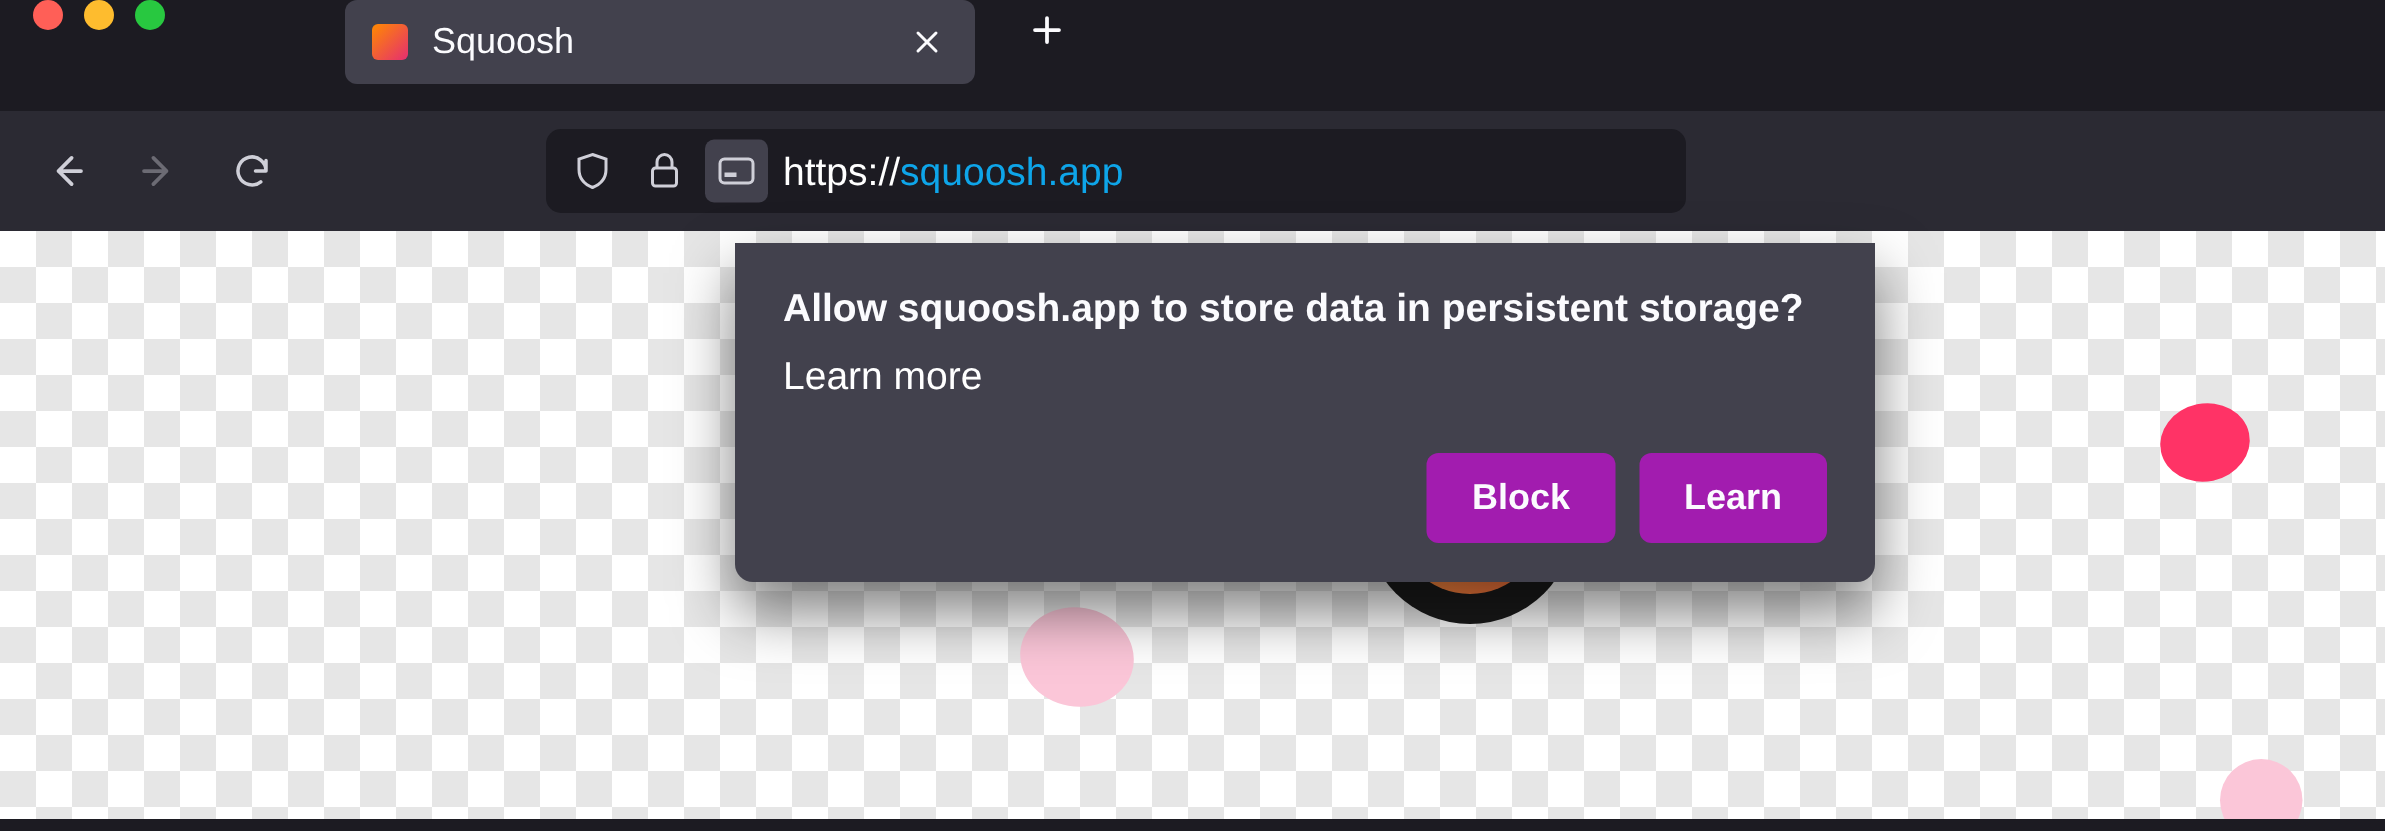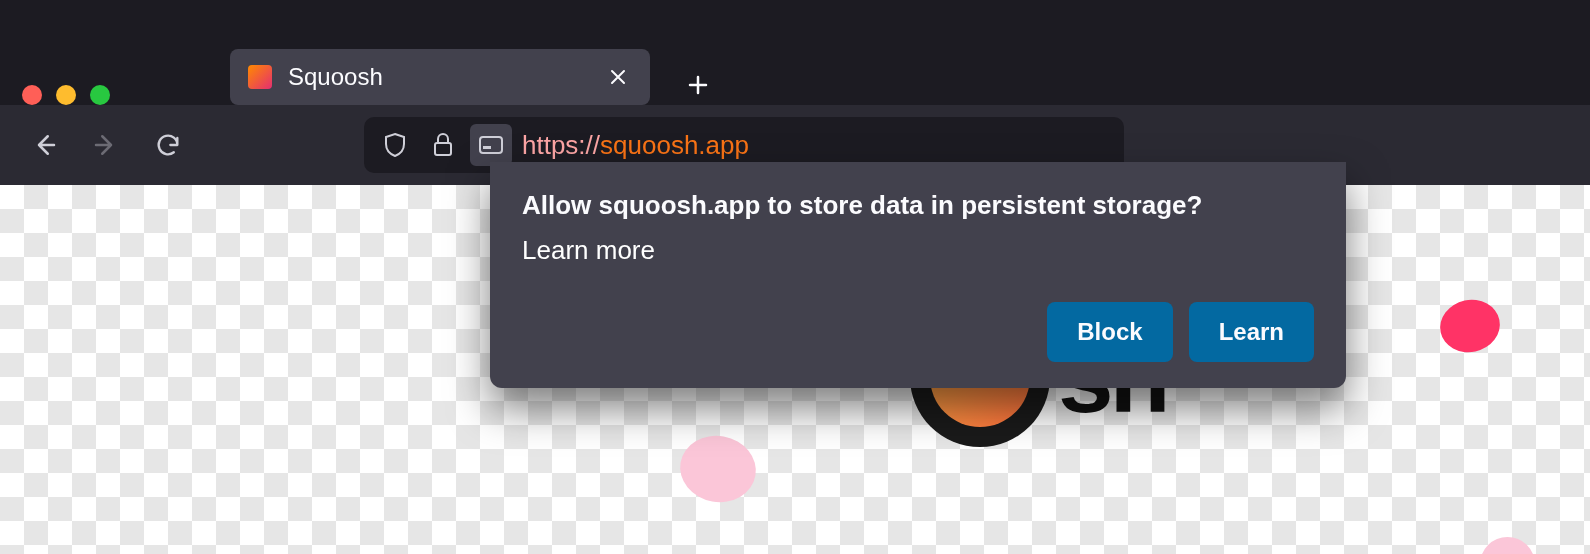--- a/index.html
+++ b/index.html
@@ -9,24 +9,24 @@
   }
   body {
     width: 1590px;
     height: 554px;
     font-family: -apple-system, BlinkMacSystemFont, "Segoe UI", sans-serif;
     background: #1c1b22;
     overflow: hidden;
     position: relative;
   }
   .tab-bar {
-    height: 105px;
+    height: 74px;
     background: #1c1b22;
     display: flex;
-    align-items: flex-end;
+    align-items: flex-start;
     padding-left: 12px;
   }
   .traffic-lights {
     display: flex;
     gap: 14px;
     margin-left: 10px;
     margin-right: 120px;
   }
   .traffic-light {
     width: 20px;
@@ -116,22 +116,22 @@
     justify-content:center;
     color:#cfcfd8;
     border-radius:6px;
   }
   .addr-icon.active { background:#42414d; }
   .url {
     color: #cfcfd8;
     font-size: 26px;
     margin-left: 4px;
   }
-  .url .proto { color: #fca5a5; }
-  .url .domain { color: #f97316; text-align: center; }
+  .url .proto { color: #ffffff; }
+  .url .domain { color: #0ea5e9; text-align: center; }
   
   .content {
     position: relative;
     height: calc(554px - 162px);
     background-color: #fff;
     background-image:
       linear-gradient(45deg, #e6e6e6 25%, transparent 25%),
       linear-gradient(-45deg, #e6e6e6 25%, transparent 25%),
       linear-gradient(45deg, transparent 75%, #e6e6e6 75%),
       linear-gradient(-45deg, transparent 75%, #e6e6e6 75%);
@@ -175,21 +175,21 @@
     font-size:100px;
     font-weight:800;
     color:#111;
     letter-spacing:-4px;
   }
 
   .permission-popup {
     position: absolute;
     top: 162px;
     left: 490px;
-    width: 856px;
+    width: 760px;
     background: #42414d;
     border-radius: 0 0 12px 12px;
     box-shadow: 0 20px 40px rgba(0,0,0,0.5);
     padding: 28px 32px 26px 32px;
     z-index: 100;
   }
   .popup-title {
     color: #fbfbfe;
     font-size: 26px;
     font-weight: 700;
@@ -201,21 +201,21 @@
     cursor: pointer;
     display:inline-block;
   }
   .popup-actions {
     display: flex;
     justify-content: flex-end;
     gap: 16px;
     margin-top: 36px;
   }
   .popup-btn {
-    background: #0369a1;
+    background: #a21caf;
     color: #fbfbfe;
     border: none;
     border-radius: 8px;
     padding: 16px 30px;
     font-size: 24px;
     font-weight: 600;
     cursor: pointer;
   }
   svg { display:block; }
 </style>

